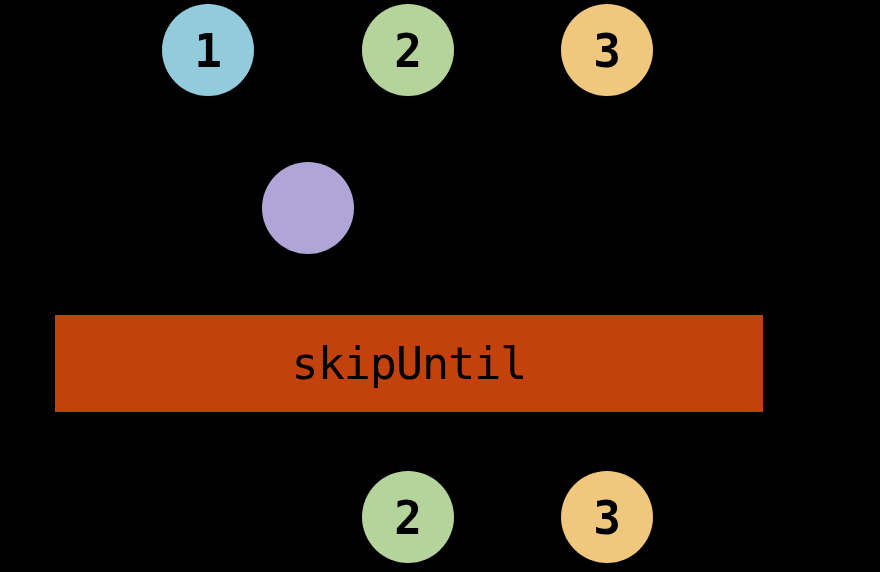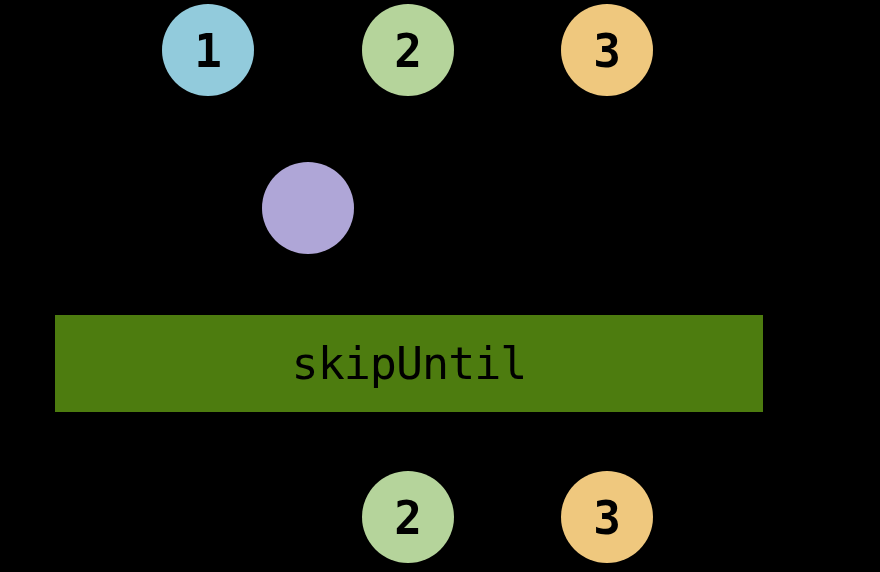--- a/index.html
+++ b/index.html
@@ -41,21 +41,21 @@
     color: #000000;
     line-height: 1;
     padding-top: 2px;
   }
   .operator-box {
     position: absolute;
     left: 55px;
     top: 315px;
     width: 708px;
     height: 97px;
-    background: #4d7c0f;
+    background: #c2410c;
     display: flex;
     align-items: center;
     justify-content: center;
   }
   .operator-label {
     font-family: "DejaVu Sans Mono", "Liberation Mono", monospace;
     font-size: 45px;
     font-weight: normal;
     color: #000000;
     letter-spacing: -1px;

